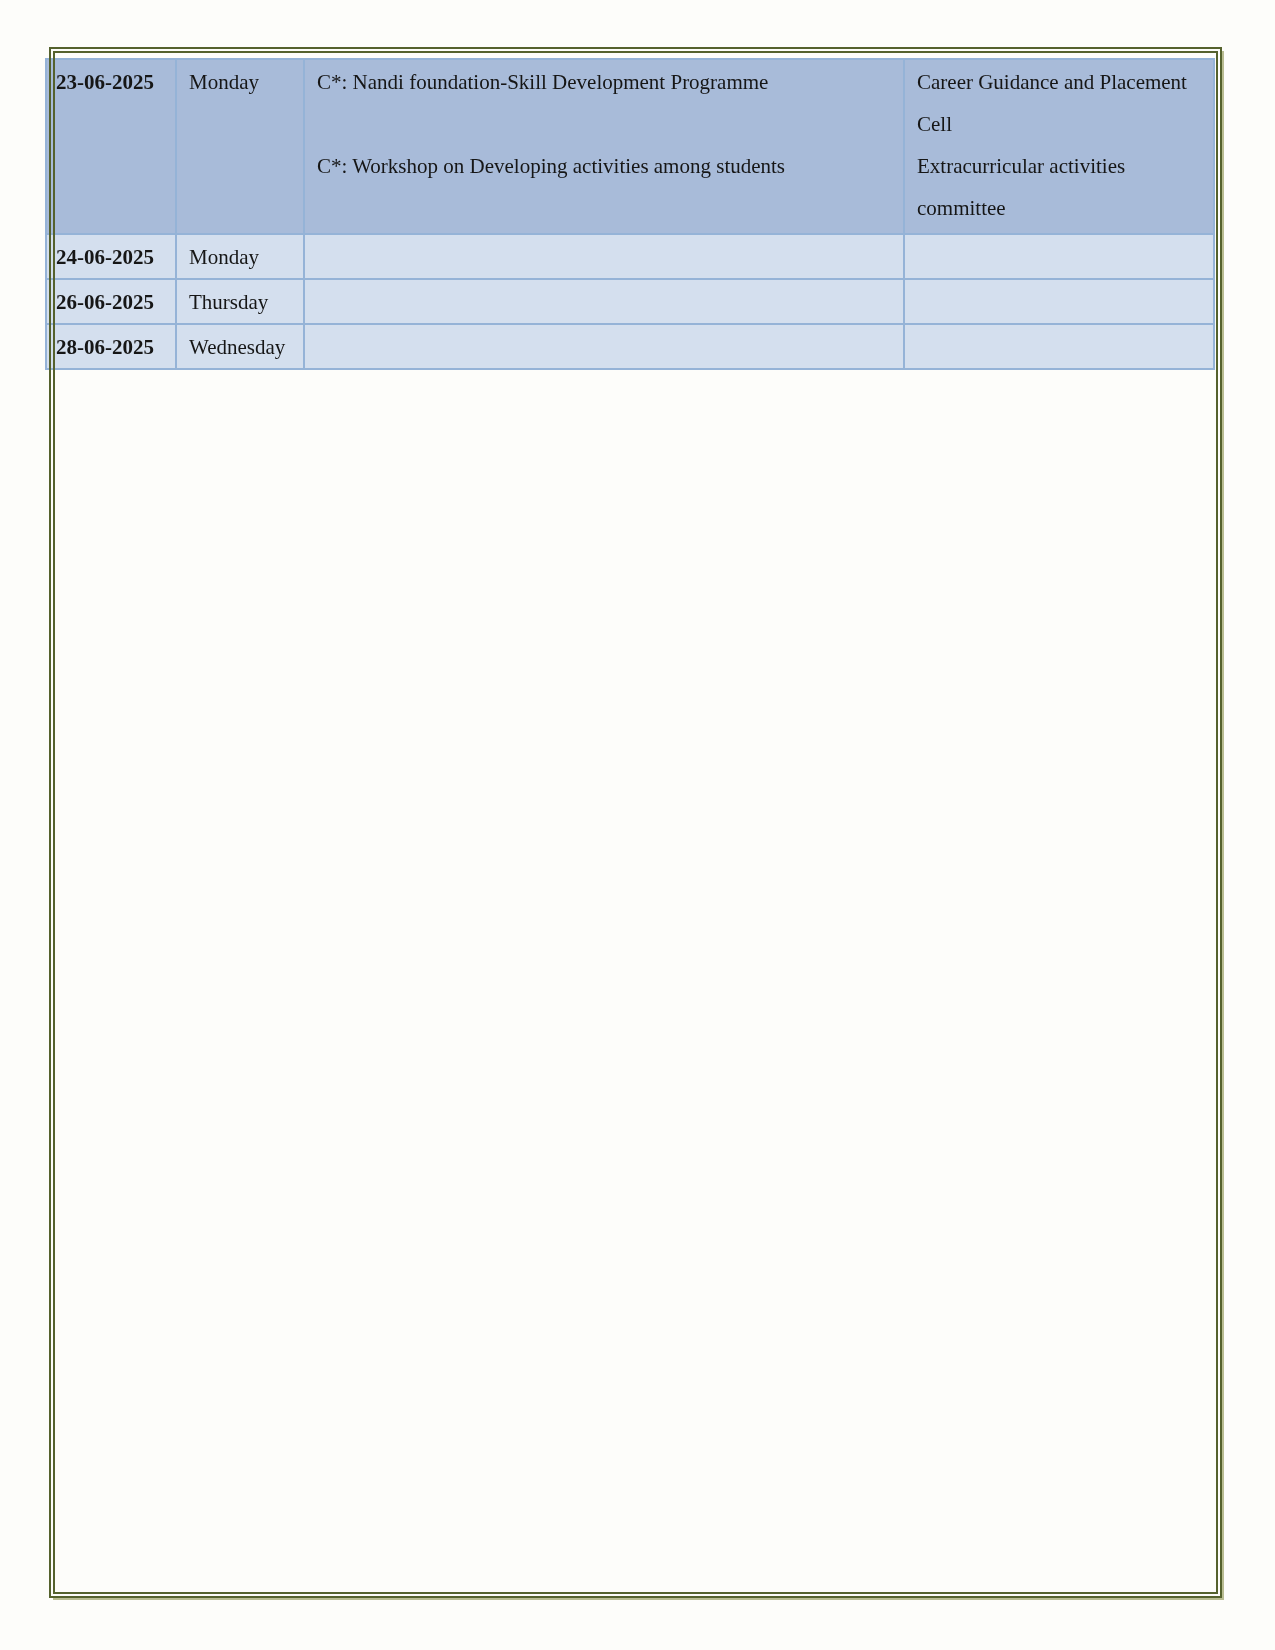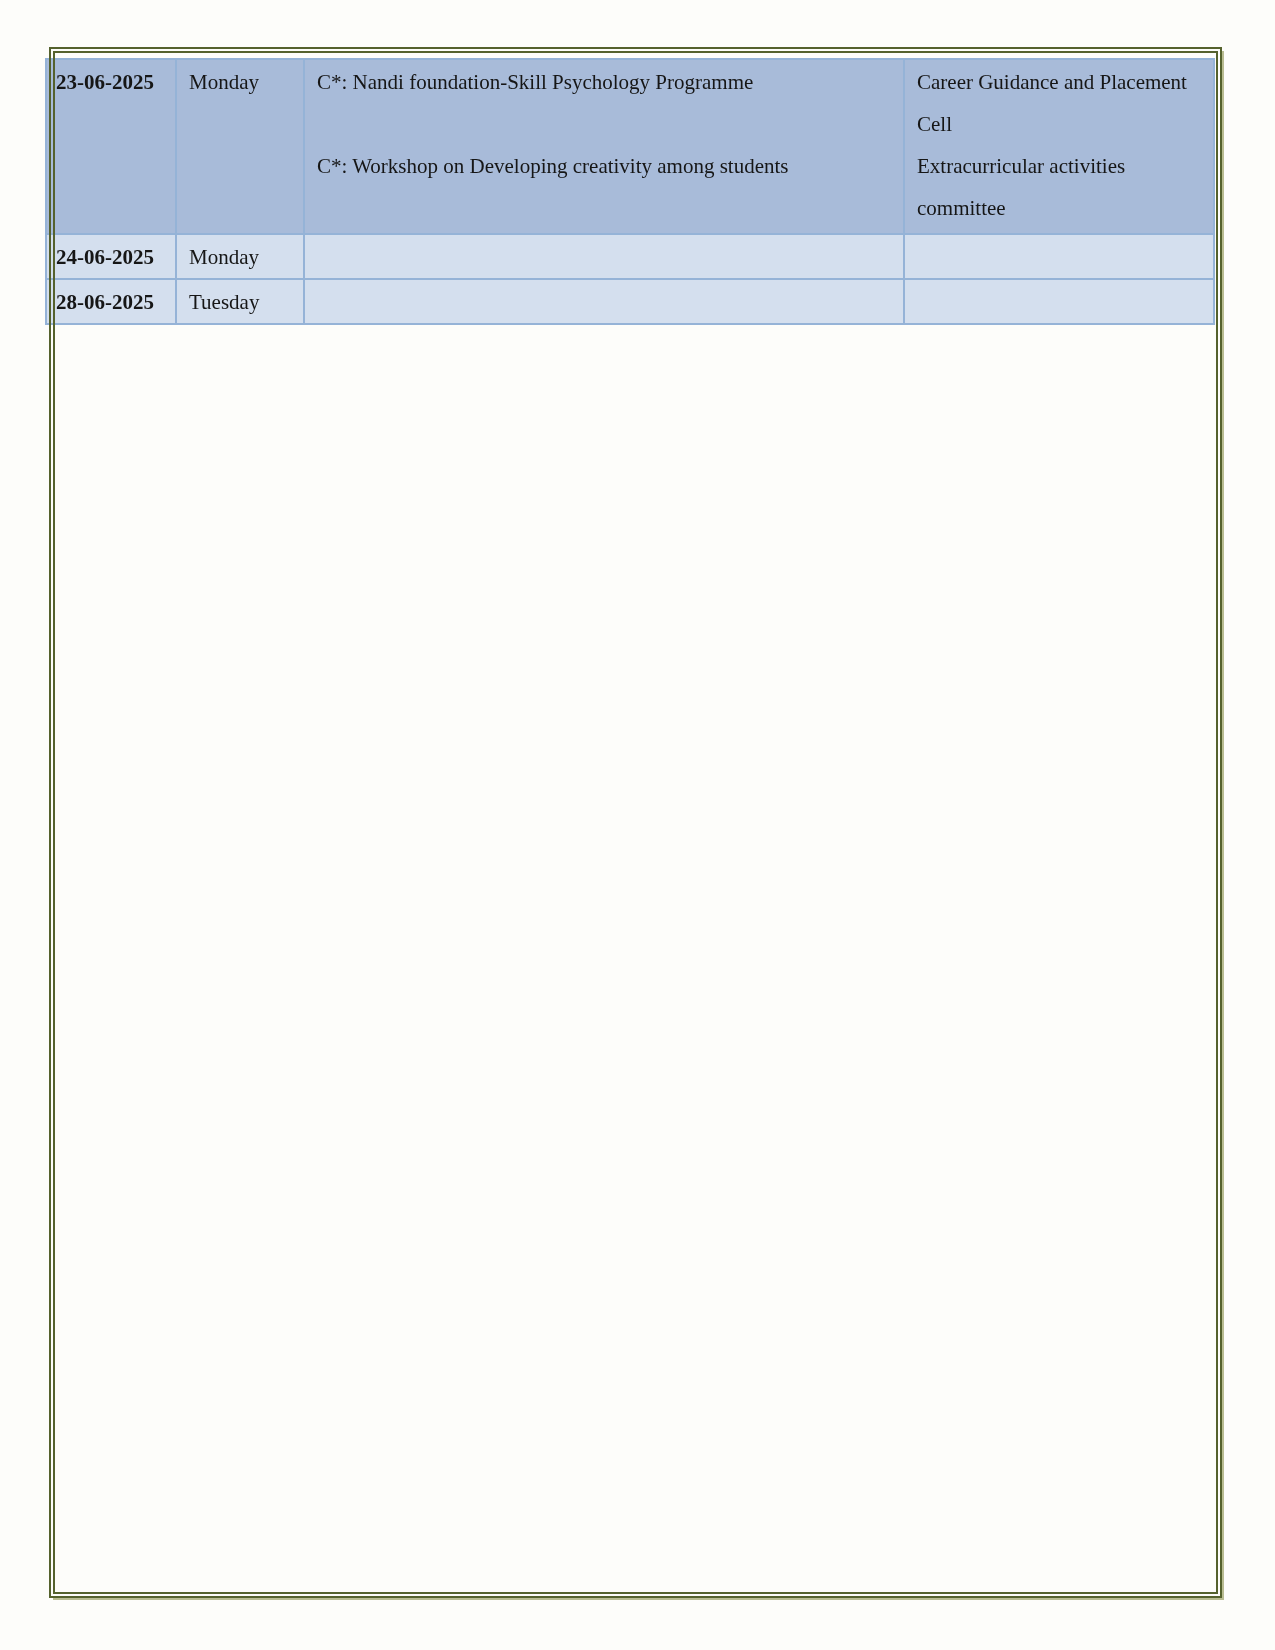--- a/index.html
+++ b/index.html
@@ -70,43 +70,49 @@
       <col style="width:130px">
       <col style="width:128px">
       <col style="width:600px">
       <col style="width:310px">
     </colgroup>
     <tbody>
       <tr class="band-dark row-tall">
         <td class="date-col">23-06-2025</td>
         <td>Monday</td>
         <td>
-          <div class="line">C*: Nandi foundation-Skill Psychology Programme</div>
+          <div class="line">C*: Nandi foundation-Skill Development Programme</div>
           <div class="line"></div>
-          <div class="line">C*: Workshop on Developing creativity among students</div>
+          <div class="line">C*: Workshop on Developing activities among students</div>
         </td>
         <td>
           <div>Career Guidance and Placement Cell</div>
           <div>Extracurricular activities committee</div>
         </td>
       </tr>
 
       <tr class="band-light row-std">
         <td class="date-col">24-06-2025</td>
         <td>Monday</td>
         <td></td>
         <td></td>
       </tr>
 
 
+      <tr class="band-light row-std">
+        <td class="date-col">26-06-2025</td>
+        <td>Thursday</td>
+        <td></td>
+        <td></td>
+      </tr>
 
 
       <tr class="band-light row-std">
         <td class="date-col">28-06-2025</td>
-        <td>Tuesday</td>
+        <td>Wednesday</td>
         <td></td>
         <td></td>
       </tr>
 
 
     </tbody>
   </table>
 </div>
 
 </body></html>

